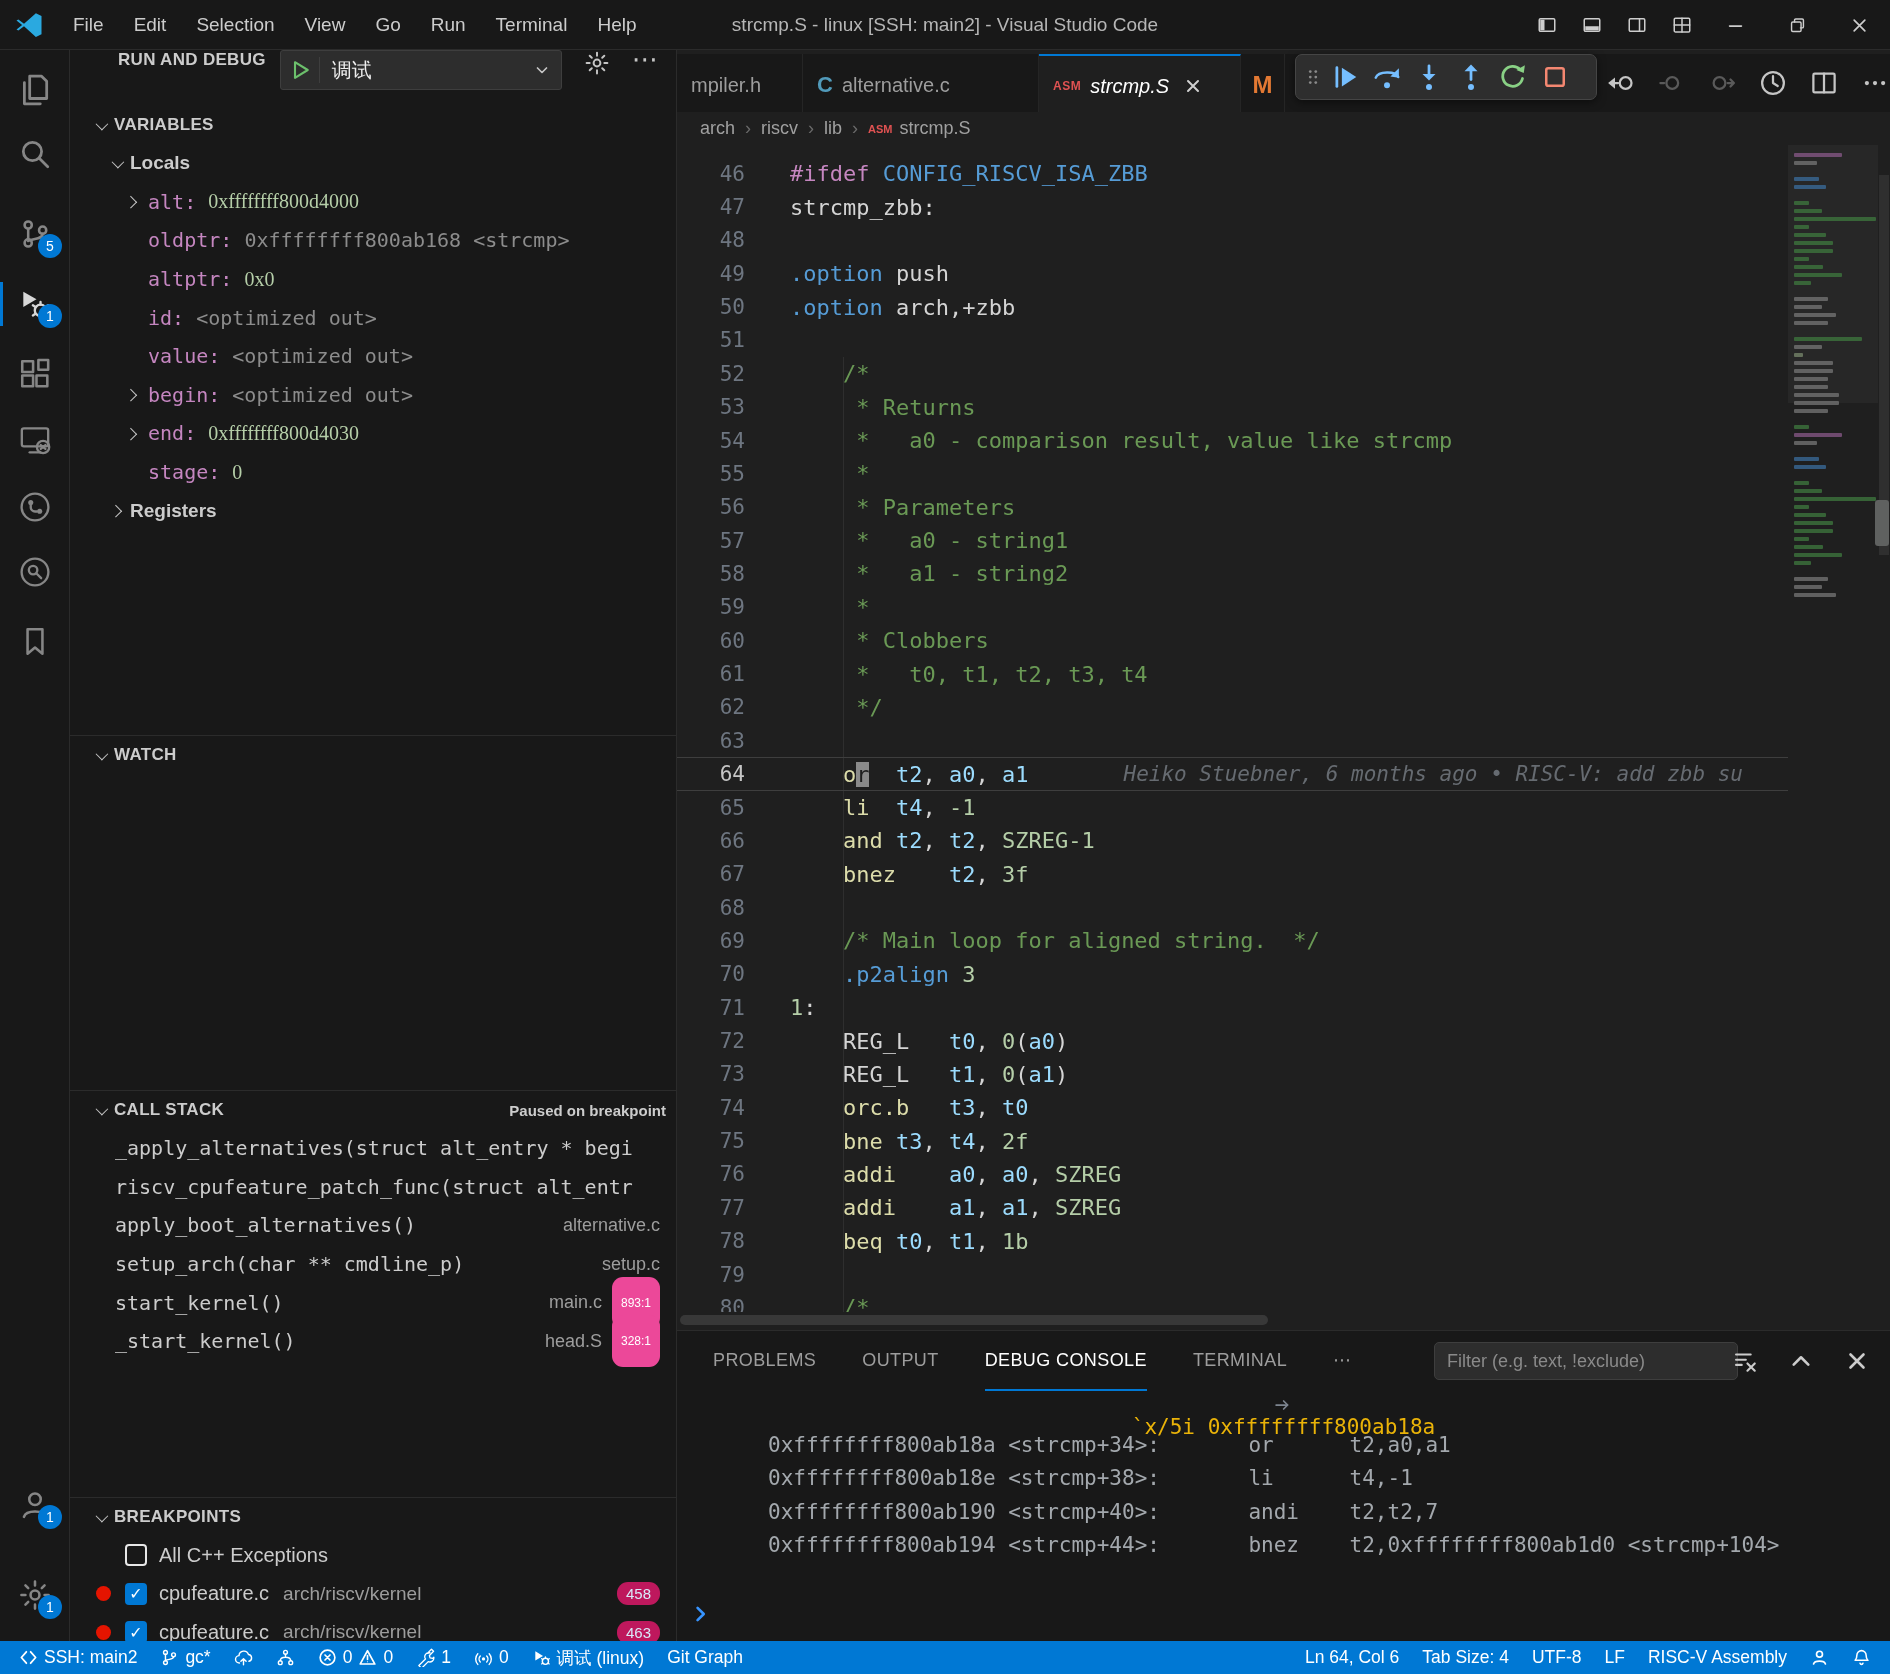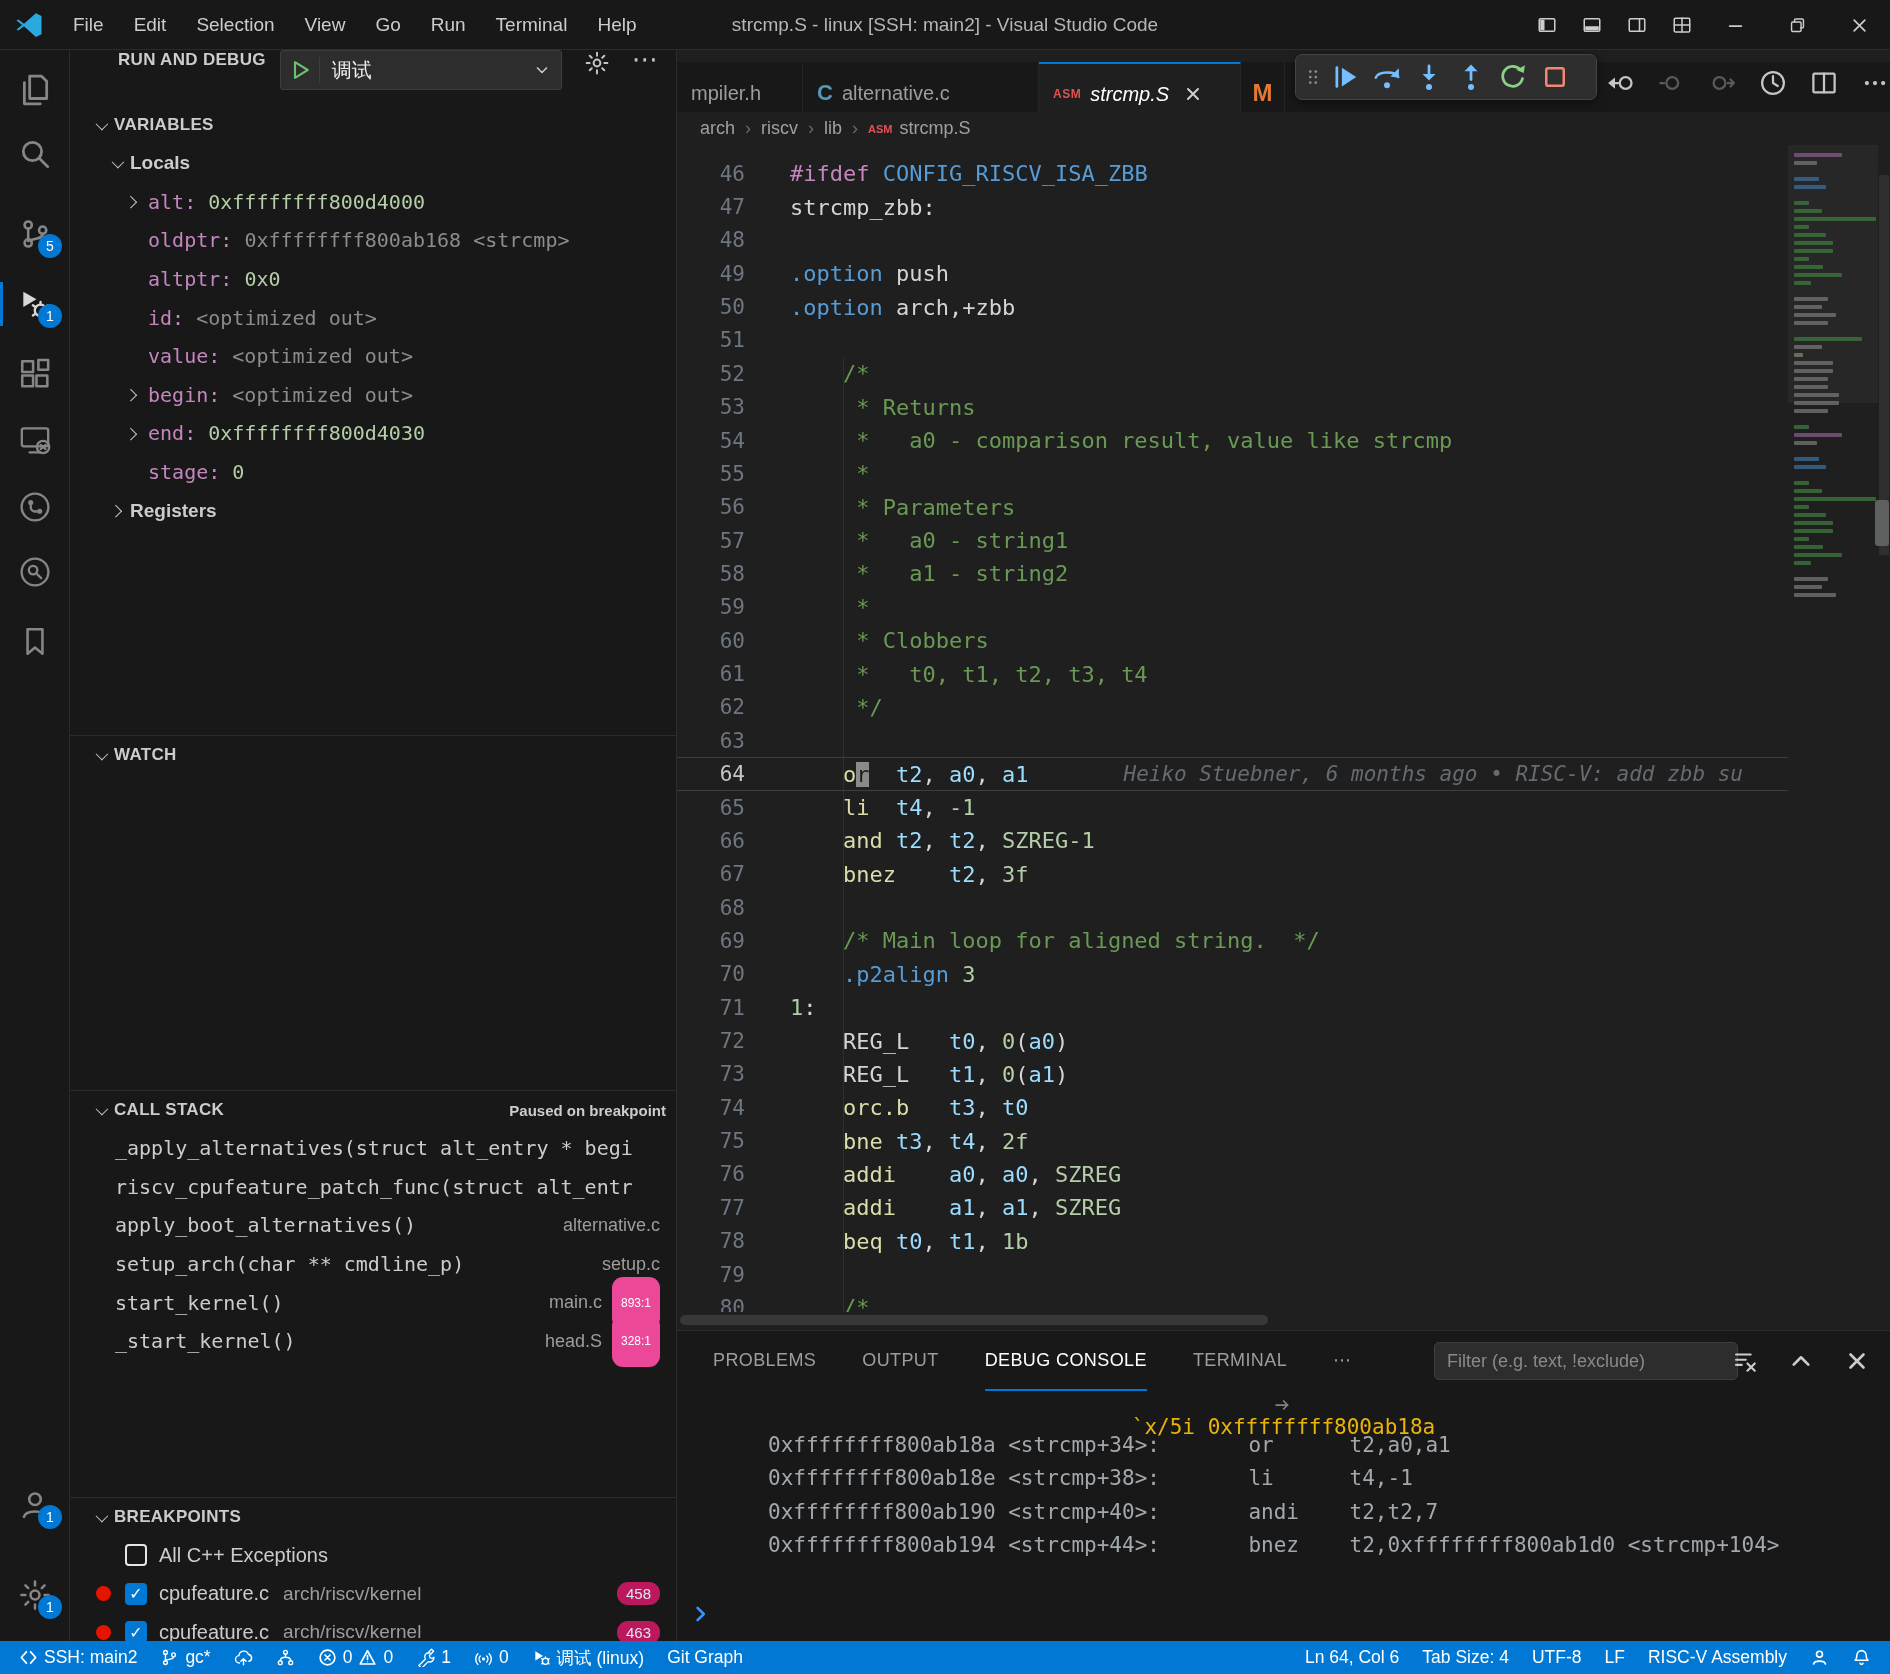--- a/index.html
+++ b/index.html
@@ -47,42 +47,42 @@
   .sec-head { height:38px; display:flex; align-items:center; padding-left:26px; }
   .sec-label { font-size:17px; font-weight:bold; letter-spacing:.3px; margin-left:9px; white-space:nowrap; }
   .sec-status { margin-left:auto; margin-right:10px; font-size:15px; font-weight:bold; color:#cccccc; white-space:nowrap; }
   .divider-top { border-top:1px solid #2b2b2b; }
   .cv { width:9px; height:9px; border-right:1.6px solid #c5c5c5; border-bottom:1.6px solid #c5c5c5; flex:none; }
   .cv.down { transform:rotate(45deg) translateY(-2px); }
   .cv.right { transform:rotate(-45deg) translateX(-1px); }
 
   .vrow { height:38.6px; display:flex; align-items:center; font-family:"DejaVu Sans Mono", monospace; font-size:20px; white-space:pre; overflow:hidden; }
   .vname { color:#c586c0; }
-  .vval-number { color:#b5cea8; }
+  .vval-number { color:#b5cea8;font-family:Liberation Serif, serif; }
   .vval-muted { color:#8c8c8c; }
   .grp-label { font-family:"Liberation Sans", sans-serif; font-weight:bold; font-size:19px; color:#cccccc; margin-left:9px; }
 
   .frame { height:38.6px; display:flex; align-items:center; padding:0 16px 0 45px; font-size:20px; }
   .fn { font-family:"DejaVu Sans Mono", monospace; color:#cccccc; white-space:pre; overflow:hidden; flex:1 1 auto; min-width:0; }
   .ffile { margin-left:12px; color:#9d9d9d; font-size:18px; white-space:nowrap; flex:none; }
   .floc { margin-left:10px; background:#ec4899; color:#fff; font-size:12px; border-radius:11px; padding:19px 9px; flex:none; }
 
   .bprow { height:38.6px; display:flex; align-items:center; padding:0 16px 0 26px; font-size:20px; }
   .bdot { width:15px; height:15px; border-radius:50%; background:#e51400; margin-right:14px; flex:none; }
   .bdot.hidden { visibility:hidden; }
   .bcheck { width:22px; height:22px; border-radius:4px; margin-right:12px; flex:none; display:flex; align-items:center; justify-content:center; font-size:16px; }
   .bcheck.checked { background:#0078d4; color:#fff; }
   .bcheck.unchecked { border:2px solid #e7e7e7; background:transparent; }
   .bfile { color:#cccccc; white-space:nowrap; }
   .bpath { color:#9d9d9d; margin-left:14px; font-size:19px; white-space:nowrap; overflow:hidden; }
   .bline { margin-left:auto; background:#be185d; color:#d9eaf9; font-size:15px; border-radius:11px; padding:3px 9px; flex:none; }
 
   
   .editor-region { position:relative; flex:1; background:#1f1f1f; overflow:hidden; }
-  .tabbar { position:absolute; top:12px; left:0; right:0; height:62px; background:#181818; display:flex; }
+  .tabbar { position:absolute; top:4px; left:0; right:0; height:62px; background:#181818; display:flex; }
   .tab { position:relative; height:62px; display:flex; align-items:center; padding:0 14px; border-right:1px solid #252525; background:#181818; color:#9d9d9d; font-size:20px; flex:none; overflow:hidden; }
   .tab.active { background:#1f1f1f; color:#ffffff; border-top:2px solid #0078d4; }
   .tab.active .tab-label { font-style:italic; }
   .tab-label { white-space:nowrap; }
   .tab-close { margin-left:14px; width:20px; height:20px; color:#d0d0d0; display:inline-flex; }
   .fi { font-weight:bold; margin-right:9px; }
   .fi-c { color:#519aba; font-size:22px; }
   .fi-asm { color:#e05252; font-size:12px; letter-spacing:.5px; }
   .fi-m { color:#e37933; font-size:24px; margin:0; }
 

